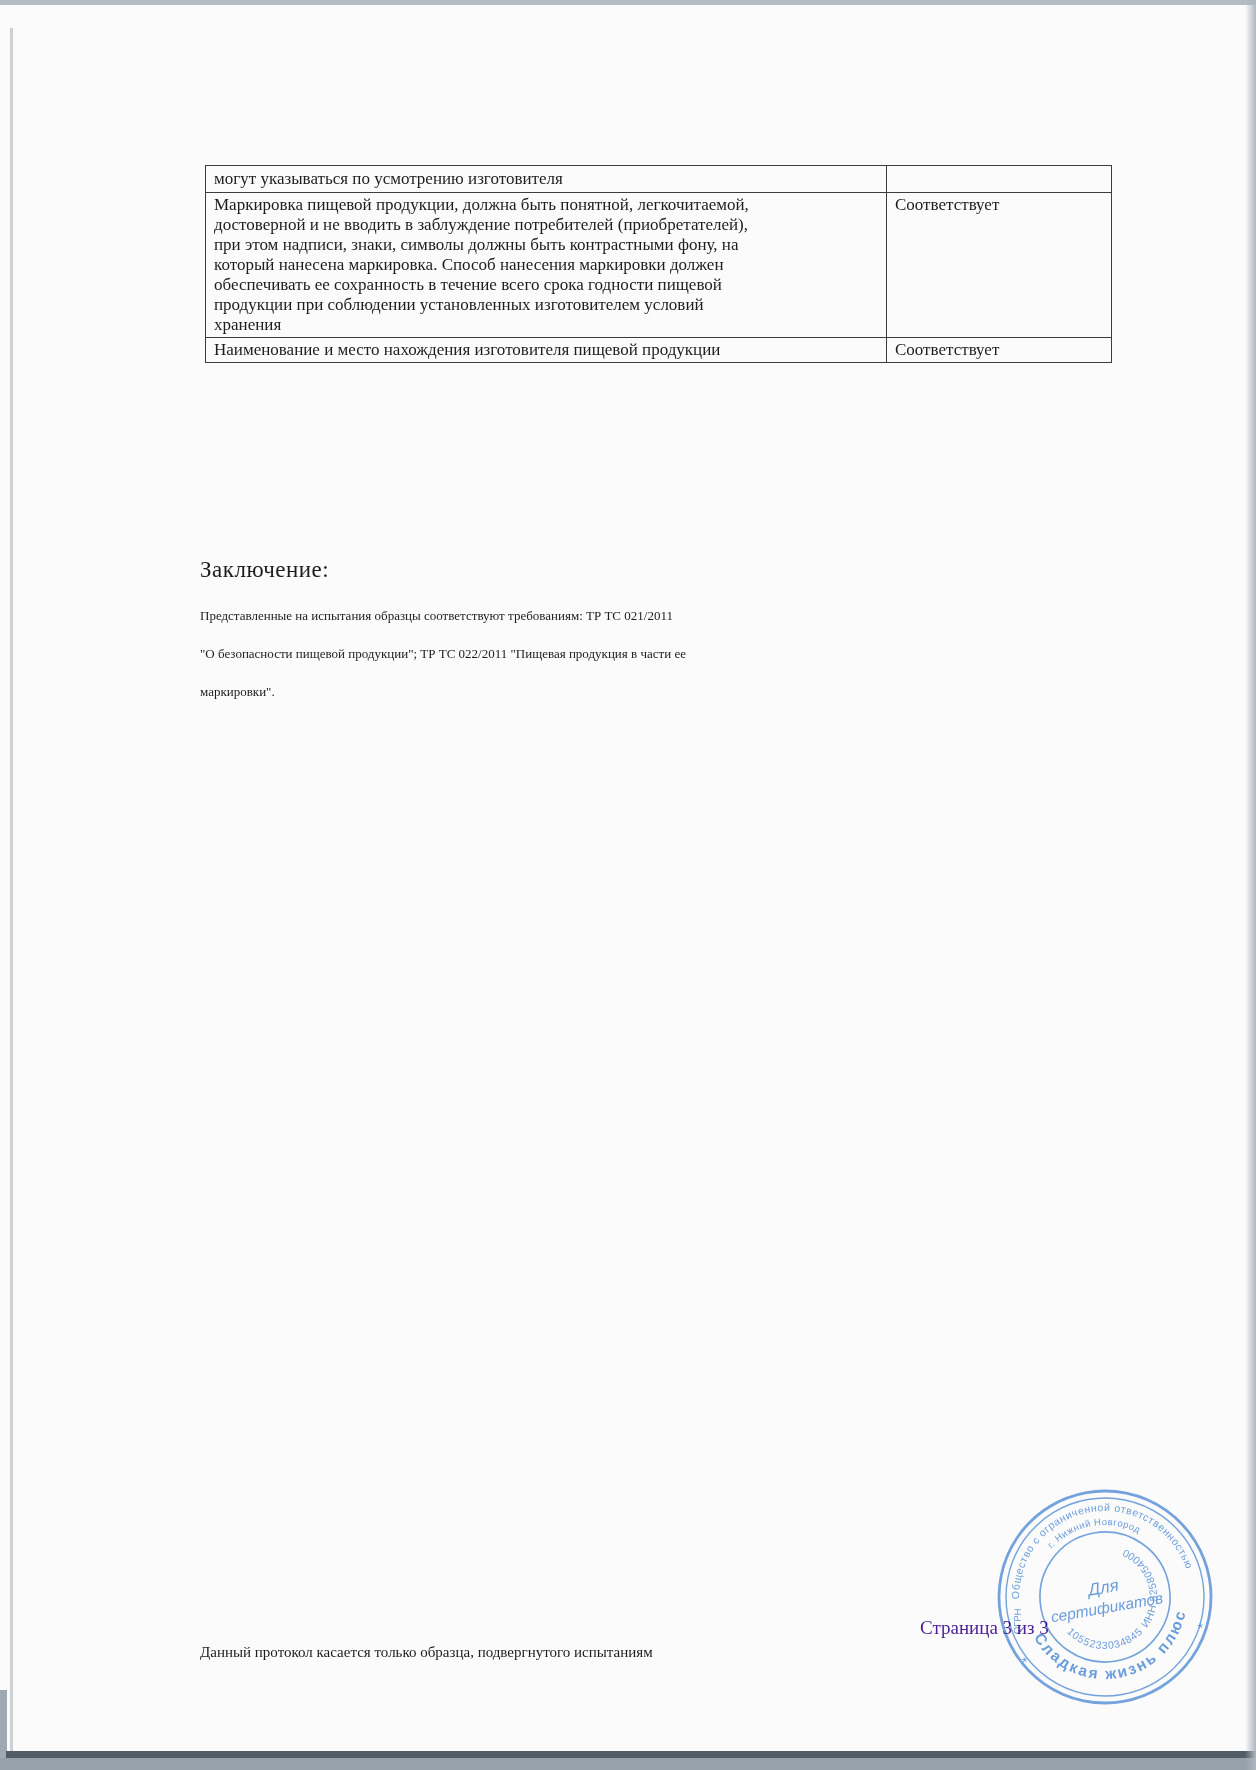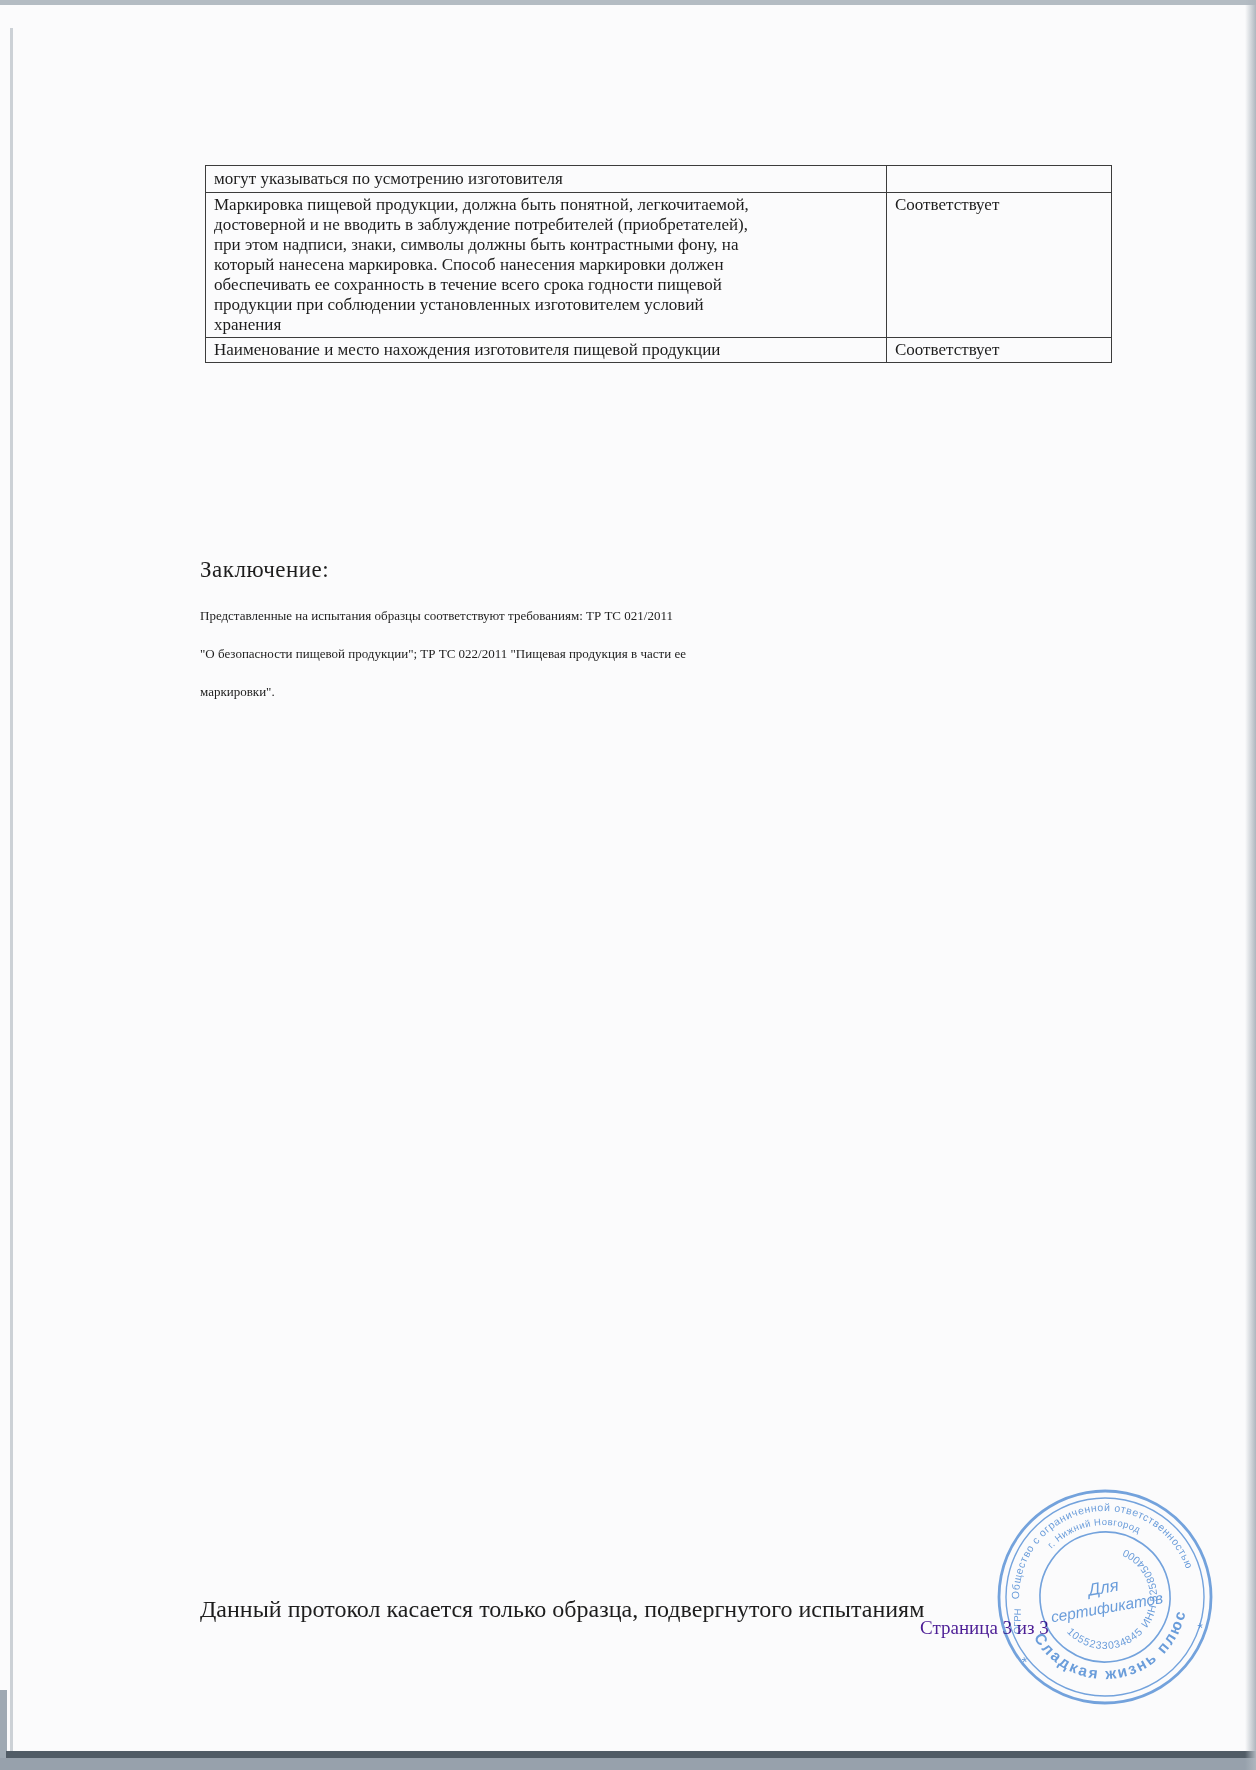--- a/index.html
+++ b/index.html
@@ -36,21 +36,21 @@
   .r3 td{line-height:28.5px;height:110px}
   .r4 td{height:15px;line-height:19px}
   .r5 td{line-height:23.5px}
   .r3 .result-cell,.r5 .result-cell,.r2 .result-cell,.r4 .result-cell{line-height:20px}
 
   
   .conclusion-heading{left:200px;top:557px;font-size:23px;font-weight:normal;letter-spacing:.5px}
   .conclusion-body{left:200px;top:597px;width:880px;font-size:13px;line-height:38px;white-space:pre-line}
 
   
-  .footer-note{left:200px;top:1596px;font-size:24px}
+  .footer-note{left:200px;top:1644px;font-size:15px}
   .page-number{left:920px;top:1617px;font-size:19px;color:#4c1d95}
 
   
   .stamp{left:988px;top:1480px;width:234px;height:234px;transform:rotate(-10deg);
     mix-blend-mode:multiply;opacity:.88}
   .stamp text{font-family:"Liberation Sans","DejaVu Sans",sans-serif}
 </style>
 </head>
 <body>
 

